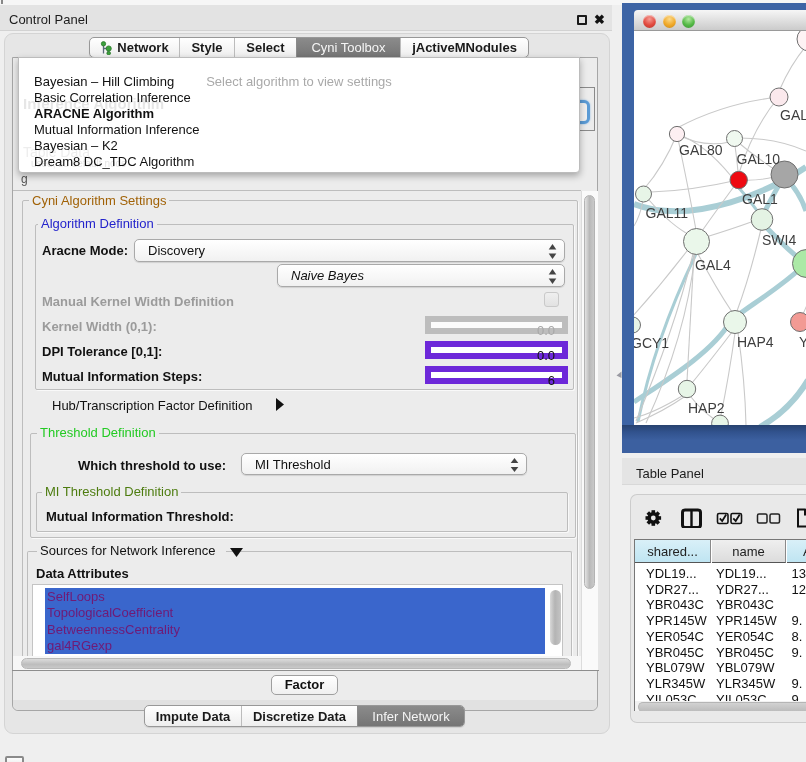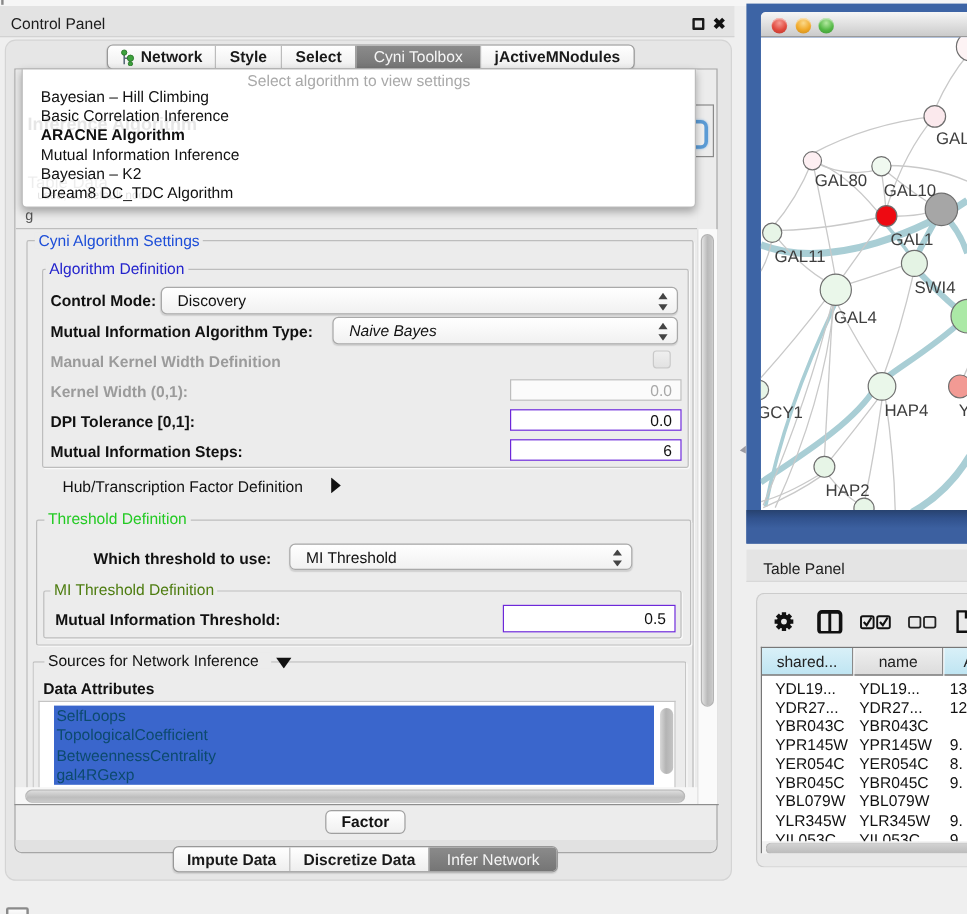--- a/index.html
+++ b/index.html
@@ -1,20 +1,20 @@
 <!DOCTYPE html>
 <html><head>
 <meta charset="utf-8">
 <style>
 * { margin:0; padding:0; box-sizing:border-box; }
 html,body { width:806px; height:762px; background:#efefef; font-family:"Liberation Sans", sans-serif; overflow:hidden; }
 #page { position:relative; width:806px; height:762px; background:#efefef; }
 .abs { position:absolute; }
 .b { font-weight:bold; }
-.fld { position:absolute; background:#fff; border:1px solid #6d28d9; font-size:13px; text-align:right; padding:1px 7px 0 0; color:#111; }
+.fld { position:absolute; background:#fff; border:6px solid #6d28d9; font-size:13px; text-align:right; padding:1px 7px 0 0; color:#111; }
 .combo { position:absolute; border:1px solid #a9a9a9; border-radius:5px; background:linear-gradient(#ffffff,#f1f1f1); box-shadow:0 1px 1px rgba(0,0,0,0.12); font-size:13px; color:#111; }
 .combo .ct { position:absolute; left:13px; top:3px; }
 .gbox { position:absolute; border:1px solid #bdbdbd; border-radius:2px; box-shadow:inset 0 0 0 0 #fff, 1px 1px 0 rgba(255,255,255,0.7); }
 .gtitle { position:absolute; background:#ececec; font-size:13px; padding:0 3px; line-height:13px; }
 .lbl { position:absolute; font-size:13px; color:#111; white-space:nowrap; }
 .seg { position:absolute; display:flex; border:1px solid #989898; border-radius:5px; background:linear-gradient(#ffffff,#eeeeee); overflow:hidden; box-shadow:0 1px 1px rgba(0,0,0,0.1); }
 .seg .s { font-size:13px; font-weight:bold; color:#1a1a1a; display:flex; align-items:center; justify-content:center; border-left:1px solid #bcbcbc; }
 .seg .s:first-child { border-left:none; }
 .seg .sel { background:linear-gradient(#8b8b8b,#757575); color:#f5f5f5; font-weight:normal; border-left-color:#8a8a8a; }
 </style>
@@ -31,35 +31,34 @@
 
 <div class="abs" style="left:4px; top:33px; width:606px; height:701px; background:#e6e6e6; border:1px solid #d4d4d4; border-radius:9px;"></div>
 
 <div class="abs" style="left:12px; top:57px; width:586px; height:654px; background:#ececec; border:1px solid #a6a6a6; border-radius:0 0 6px 6px;"></div>
 
 <div class="abs" style="left:13px; top:58px; width:568px; height:612px; background:#ececec; overflow:hidden;" id="content">
   <div class="abs" style="left:8px; top:114px; width:12px; height:10px; font-size:12px; color:#555;">g</div>
   <div class="abs" style="left:0; top:132px; width:568px; height:1px; background:#bdbdbd;"></div>
 
   <div class="gbox" style="left:9px; top:142px; width:556px; height:514px;"></div>
-  <div class="gtitle" style="left:16px; top:136px; color:#1d4ed8;">Cyni Algorithm Settings</div>
+  <div class="gtitle" style="left:16px; top:136px; color:#a16207;">Cyni Algorithm Settings</div>
 
   <div class="gbox" style="left:22px; top:166px; width:539px; height:166px;"></div>
   <div class="gtitle" style="left:25px; top:159px; color:#2323cc;">Algorithm Definition</div>
 
-  <div class="lbl b" style="left:29px; top:185px;">Control Mode:</div>
+  <div class="lbl b" style="left:29px; top:185px;">Aracne Mode:</div>
   <div class="combo" style="left:121px; top:181px; width:431px; height:23px;">
         <span class="ct">Discovery</span>
         <svg class="abs" style="right:7px; top:4px;" width="9" height="15" viewBox="0 0 9 15">
           <path d="M4.5 0 L8.3 5.4 L0.7 5.4 Z" fill="#444"></path>
           <path d="M4.5 15 L8.3 9.6 L0.7 9.6 Z" fill="#444"></path>
         </svg>
       </div>
 
-  <div class="lbl b" style="left:29px; top:211px;">Mutual Information Algorithm Type:</div>
   <div class="combo" style="left:264px; top:206px; width:288px; height:23px;font-style:italic;">
         <span class="ct">Naive Bayes</span>
         <svg class="abs" style="right:7px; top:4px;" width="9" height="15" viewBox="0 0 9 15">
           <path d="M4.5 0 L8.3 5.4 L0.7 5.4 Z" fill="#444"></path>
           <path d="M4.5 15 L8.3 9.6 L0.7 9.6 Z" fill="#444"></path>
         </svg>
       </div>
 
   <div class="lbl b" style="left:29px; top:236px; color:#9b9b9b;">Manual Kernel Width Definition</div>
   <div class="abs" style="left:531px; top:234px; width:15px; height:15px; border:1px solid #c9c9c9; border-radius:3px; background:linear-gradient(#efefef,#e2e2e2);"></div>
@@ -87,33 +86,32 @@
         <svg class="abs" style="right:7px; top:4px;" width="9" height="14" viewBox="0 0 9 14">
           <path d="M4.5 0 L8.3 5 L0.7 5 Z" fill="#444"></path>
           <path d="M4.5 14 L8.3 9 L0.7 9 Z" fill="#444"></path>
         </svg>
       </div>
 
   <div class="gbox" style="left:23px; top:434px; width:532px; height:40px;"></div>
   <div class="gtitle" style="left:29px; top:427px; color:#4d7c0f;">MI Threshold Definition</div>
 
   <div class="lbl b" style="left:33px; top:451px;">Mutual Information Threshold:</div>
-  <div class="fld" style="left:406px; top:446px; width:144px; height:23px; padding-top:3px;">0.5</div>
 
   <div class="gbox" style="left:14px; top:493px; width:545px; height:163px; border-bottom:none; border-radius:2px 2px 0 0;"></div>
   <div class="gtitle" style="left:24px; top:486px; color:#111;">Sources for Network Inference &nbsp;</div>
   <svg class="abs" style="left:217px; top:490px;" width="13" height="9" viewBox="0 0 13 9">
         <path d="M0 0 L13 0 L6.5 9 Z" fill="#111"></path>
       </svg>
 
   <div class="lbl b" style="left:23px; top:508px;">Data Attributes</div>
 
   <div class="abs" style="left:19px; top:526px; width:531px; height:130px; background:#ffffff; border:1px solid #c4c4c4; border-bottom:none;">
     <div class="abs" style="left:12px; top:3px; width:500px; height:66px; background:#3a66cc;"></div>
-    <div class="abs" style="left:14px; top:4px; font-size:13px; color:#0c4a6e; line-height:16.4px;">SelfLoops<br>TopologicalCoefficient<br>BetweennessCentrality<br>gal4RGexp</div>
+    <div class="abs" style="left:14px; top:4px; font-size:13px; color:#701a75; line-height:16.4px;">SelfLoops<br>TopologicalCoefficient<br>BetweennessCentrality<br>gal4RGexp</div>
     <div class="abs" style="left:517px; top:5px; width:10.5px; height:55px; background:linear-gradient(to right,#d8d8d8,#b4b4b4 45%,#c4c4c4); border-radius:6px;"></div>
   </div>
 </div>
 
 <div class="abs" style="left:581px; top:191px; width:17px; height:479px; background:#fafafa; border-left:1px solid #dcdcdc;"></div>
 <div class="abs" style="left:583.5px; top:195px; width:11px; height:394px; background:linear-gradient(to right,#e3e3e3,#b9b9b9 50%,#c9c9c9); border:1px solid #b3b3b3; border-radius:6px;"></div>
 
 <div class="abs" style="left:13px; top:656px; width:568px; height:14px; background:#f7f7f7;"></div>
 <div class="abs" style="left:21px; top:657.5px; width:550px; height:11px; background:linear-gradient(#dcdcdc,#bdbdbd 60%,#c9c9c9); border:1px solid #b8b8b8; border-radius:6px;"></div>
 <div class="abs" style="left:12px; top:670px; width:587px; height:1px; background:#8d8d8d;"></div>
@@ -138,21 +136,21 @@
   <div class="s" style="width:55px;">Style</div>
   <div class="s" style="width:62px;">Select</div>
   <div class="s sel" style="width:104px;">Cyni Toolbox</div>
   <div class="s" style="width:128px;">jActiveMNodules</div>
 </div>
 
 <div class="abs" style="left:560px; top:87px; width:35px; height:44px; border:1px solid #8a8a8a; background:#ececec; z-index:5;"></div>
 <div class="abs" style="left:572px; top:100px; width:18px; height:24px; border:3px solid #5b9bd5; border-radius:6px; background:#f0f0f0; box-shadow:0 0 2px #7fb3e4; z-index:6;"></div>
 
 <div class="abs" style="left:18px; top:57px; width:562px; height:116px; background:#fff; border:1px solid #bcbcbc; border-radius:0 0 4px 4px; box-shadow:0 3px 7px rgba(0,0,0,0.3); z-index:30;">
-  <div style="font-size:13px; color:#a9a9a9; text-align:center; height:15px; padding-top:2px;">Select algorithm to view settings</div>
+  <div style="font-size:13px; color:#a9a9a9; text-align:center; height:15px; padding-top:16px;">Select algorithm to view settings</div>
   <div class="abs" style="left:4px; top:37px; font-size:15px; color:rgba(80,80,80,0.14); font-weight:bold;">Inference Algorithm</div>
   <div class="abs" style="left:12px; top:100px; font-size:10px; color:rgba(80,80,80,0.16); overflow:hidden;">used, su default node</div>
   <div class="abs" style="left:4px; top:86px; font-size:14px; color:rgba(80,80,80,0.10);">Table Data</div>
   <div style="position:relative; font-size:13px; color:#111; padding-left:15px; line-height:15.9px;">
     Bayesian – Hill Climbing<br>
     Basic Correlation Inference<br>
     <span class="b">ARACNE Algorithm</span><br>
     Mutual Information Inference<br>
     Bayesian – K2<br>
     Dream8 DC_TDC Algorithm

